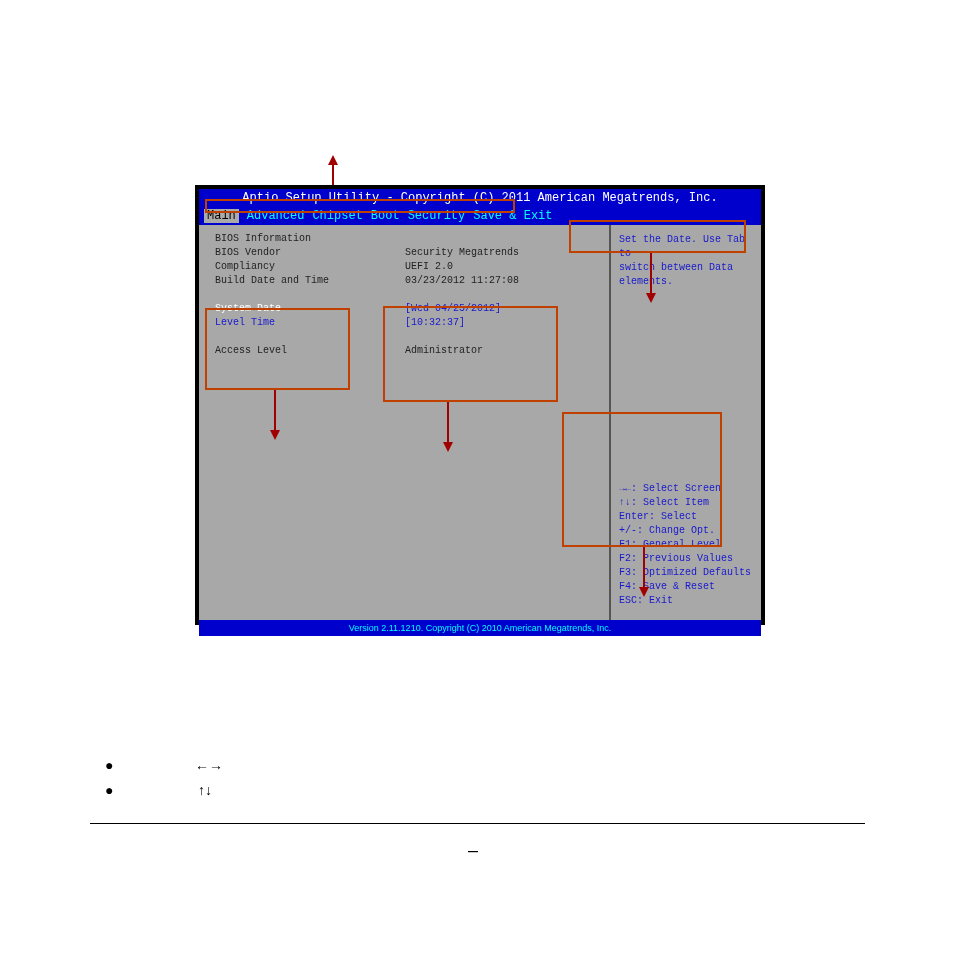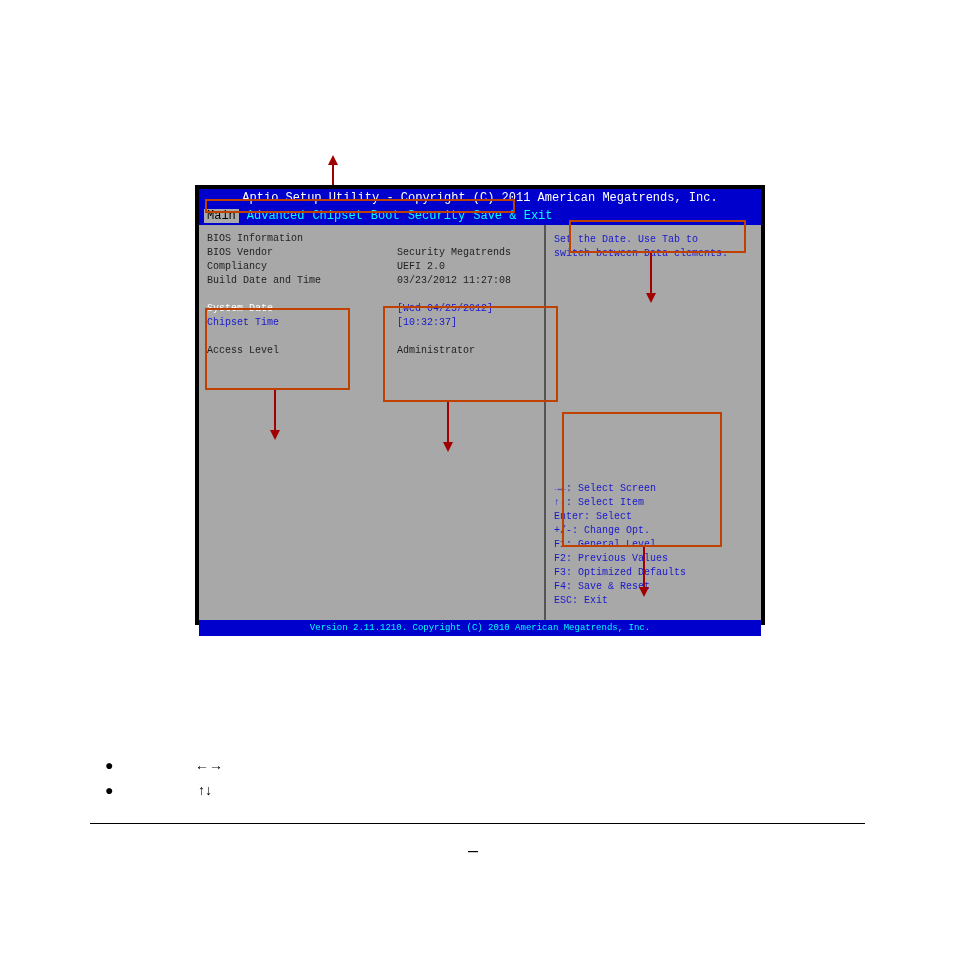--- a/index.html
+++ b/index.html
@@ -52,23 +52,24 @@
       background: #a8a8a8;
     }
     .bios-left {
       flex: 1;
       border-right: 2px solid #555;
       padding: 8px;
       font-family: 'Courier New', monospace;
       font-size: 10px;
       color: #222;
       position: relative;
+      margin-left: 8px;
     }
     .bios-right {
-      width: 215px;
+      width: 150px;
       padding: 8px;
       font-family: 'Courier New', monospace;
       font-size: 10px;
       color: #1818cc;
       display: flex;
       flex-direction: column;
       position: relative;
     }
     .info-row {
       display: flex;
@@ -87,21 +88,21 @@
       line-height: 14px;
     }
     .key-hints {
       margin-top: auto;
       margin-bottom: 4px;
       line-height: 14px;
     }
     .bios-footer {
       background: #0000cc;
       color: #00ffff;
-      font-family: Liberation Mono, monospace;
+      font-family: Liberation Sans, sans-serif;
       font-size: 9px;
       text-align: center;
       padding: 3px 0;
     }
     
     .anno-box {
       position: absolute;
       border: 2px solid #c04000;
       pointer-events: none;
     }
@@ -161,21 +162,21 @@
       <div class="info-row">
         <span class="info-label">Build Date and Time</span>
         <span class="info-value">03/23/2012 11:27:08</span>
       </div>
       <div style="height:14px;"></div>
       <div class="info-row">
         <span class="info-label white-text">System Date</span>
         <span class="info-value blue-text">[Wed 04/25/2012]</span>
       </div>
       <div class="info-row">
-        <span class="info-label blue-text">Chipset Time</span>
+        <span class="info-label blue-text">Level Time</span>
         <span class="info-value blue-text">[10:32:37]</span>
       </div>
       <div style="height:14px;"></div>
       <div class="info-row">
         <span class="info-label">Access Level</span>
         <span class="info-value">Administrator</span>
       </div>
     </div>
     <div class="bios-right">
       <div class="help-text">Set the Date. Use Tab to</div>

